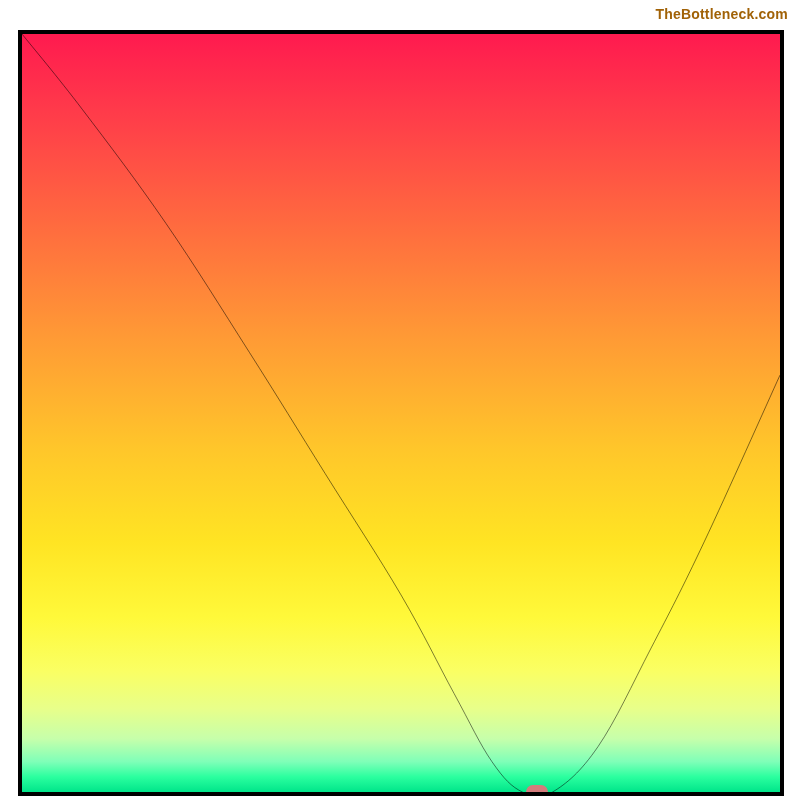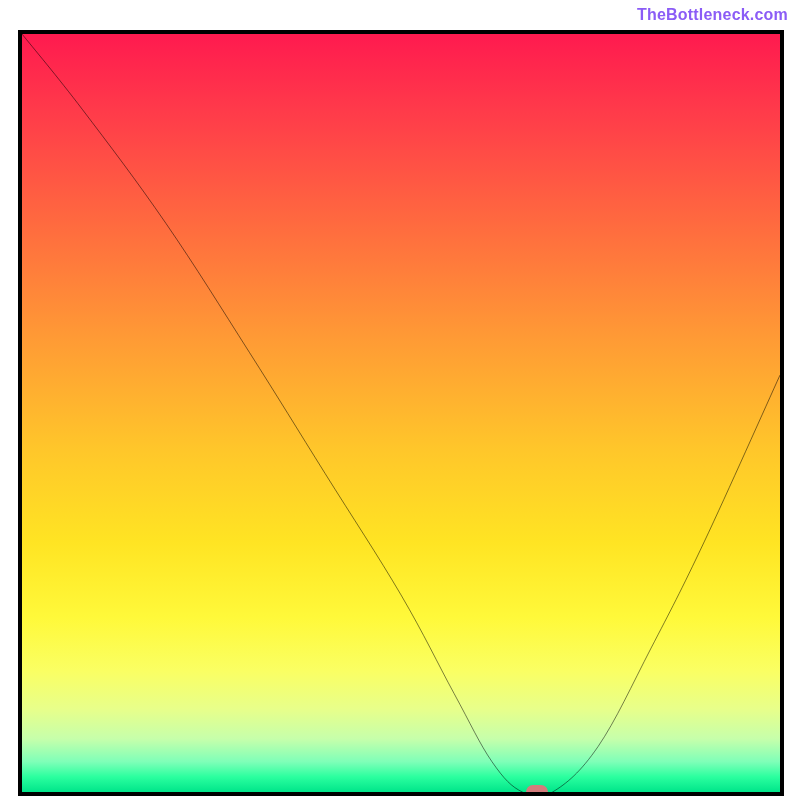--- a/index.html
+++ b/index.html
@@ -12,23 +12,23 @@
   }
   .canvas {
     position: relative;
     width: 800px;
     height: 800px;
   }
   .watermark {
     position: absolute;
     top: 6px;
     right: 12px;
-    font-size: 16px;
+    font-size: 14px;
     font-weight: 600;
-    color: #8b5cf6;
+    color: #a16207;
     letter-spacing: 0.2px;
     z-index: 5;
   }
   .plot-outer {
     position: absolute;
     left: 18px;
     top: 30px;
     width: 766px;
     height: 766px;
   }

